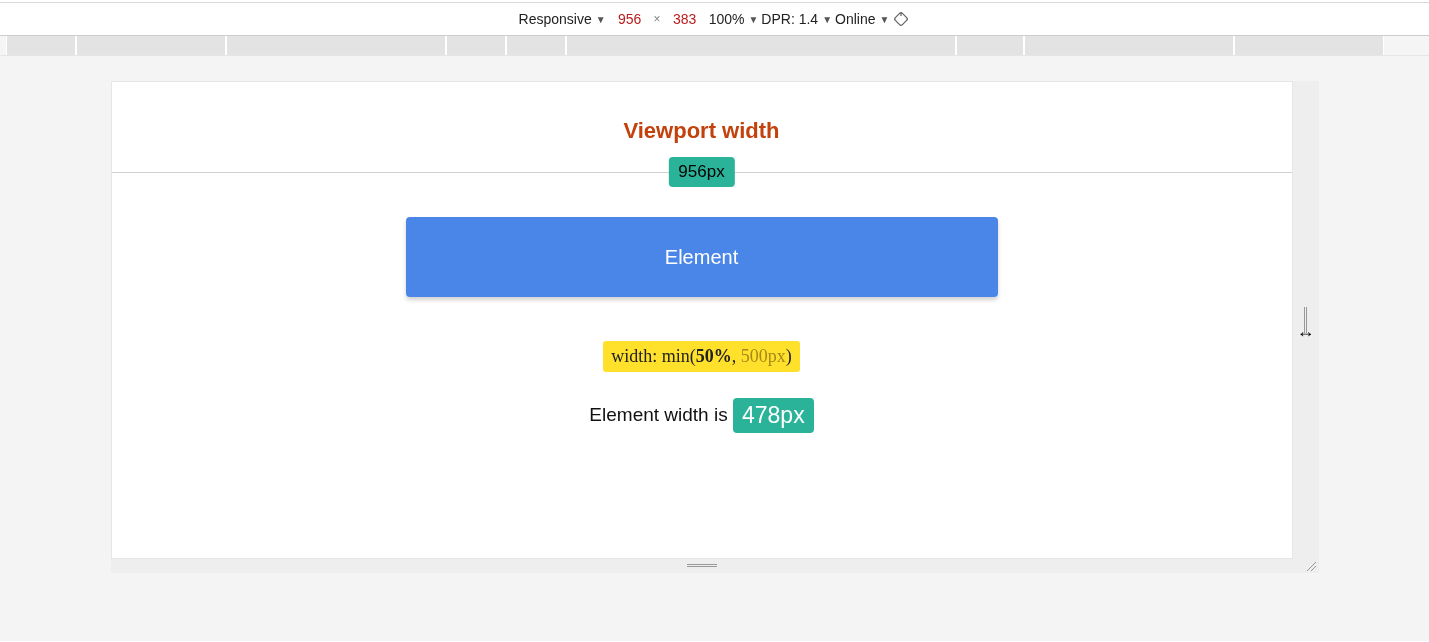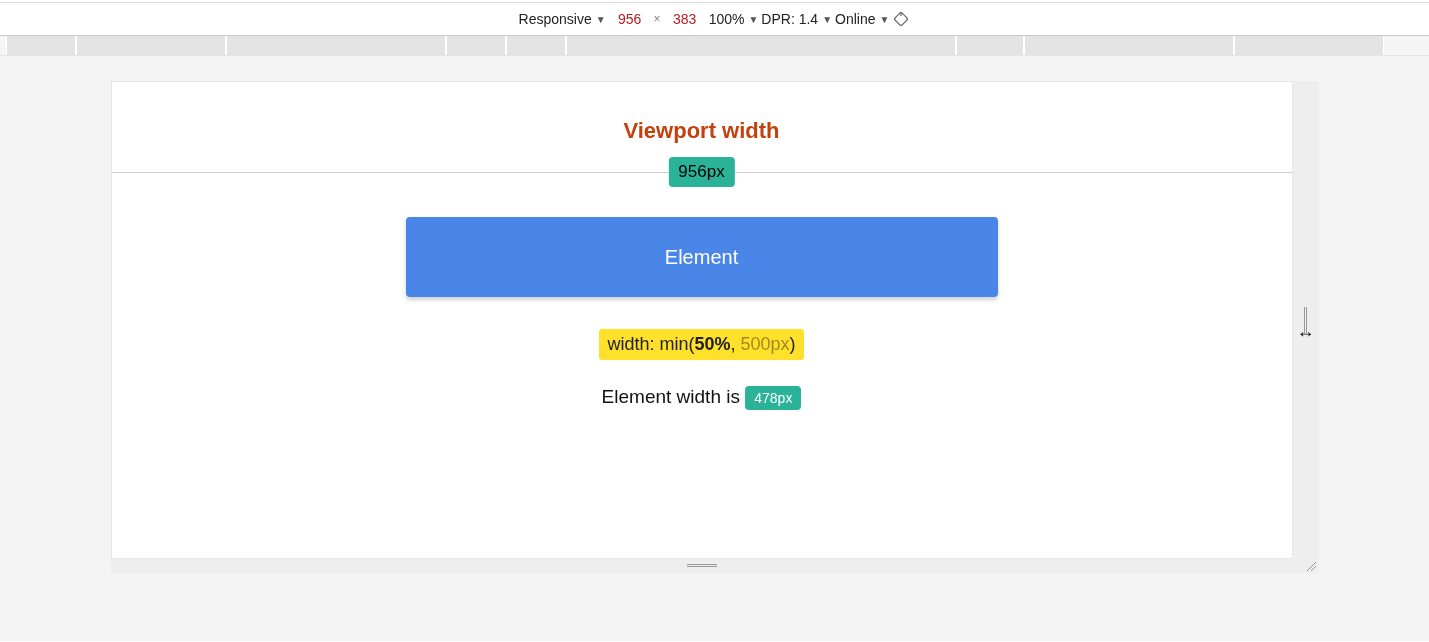--- a/index.html
+++ b/index.html
@@ -115,38 +115,38 @@
       margin-top: 28px;
       height: 1px;
       background: #d0d0d0;
     }
     .vw-badge {
       position:absolute; left:50%; top:-15px; transform:translateX(-50%);
       background:#2bb39a; color:#000000; padding:5px 10px; border-radius:4px;
       font-size:17px;
     }
     .element-box {
-      margin: 44px auto 4px; width: 592px; height: 80px;
+      margin: 44px auto 16px; width: 592px; height: 80px;
       background:#4a86e8; color:#ffffff; font-size:20px;
       display:flex; align-items:center; justify-content:center;
       border-radius:4px; box-shadow: 0 3px 4px rgba(0,0,0,0.18);
     }
     .code-line {
       display:inline-block;
       margin-top: 28px;
       background:#ffe12c; padding:5px 8px; border-radius:3px;
-      font-family: Liberation Sans, sans-serif;
+      font-family: Liberation Serif, serif;
       font-size:18px; color:#222;
     }
     .code-bold { font-weight:700; }
     .code-dim { color:#a6891a; }
     .result-line { margin-top: 26px; font-size:19px; color:#111; }
     .result-badge {
       display:inline-block; background:#2bb39a; color:#fff;
-      padding:4px 9px; border-radius:4px; font-size:14px; vertical-align:middle;
+      padding:4px 9px; border-radius:4px; font-size:23px; vertical-align:middle;
     }
   </style>
 </head>
 <body>
 
 <div class="top-line"></div>
 
 <div class="device-toolbar">
   <span class="dropdown">
     <span>Responsive</span>

